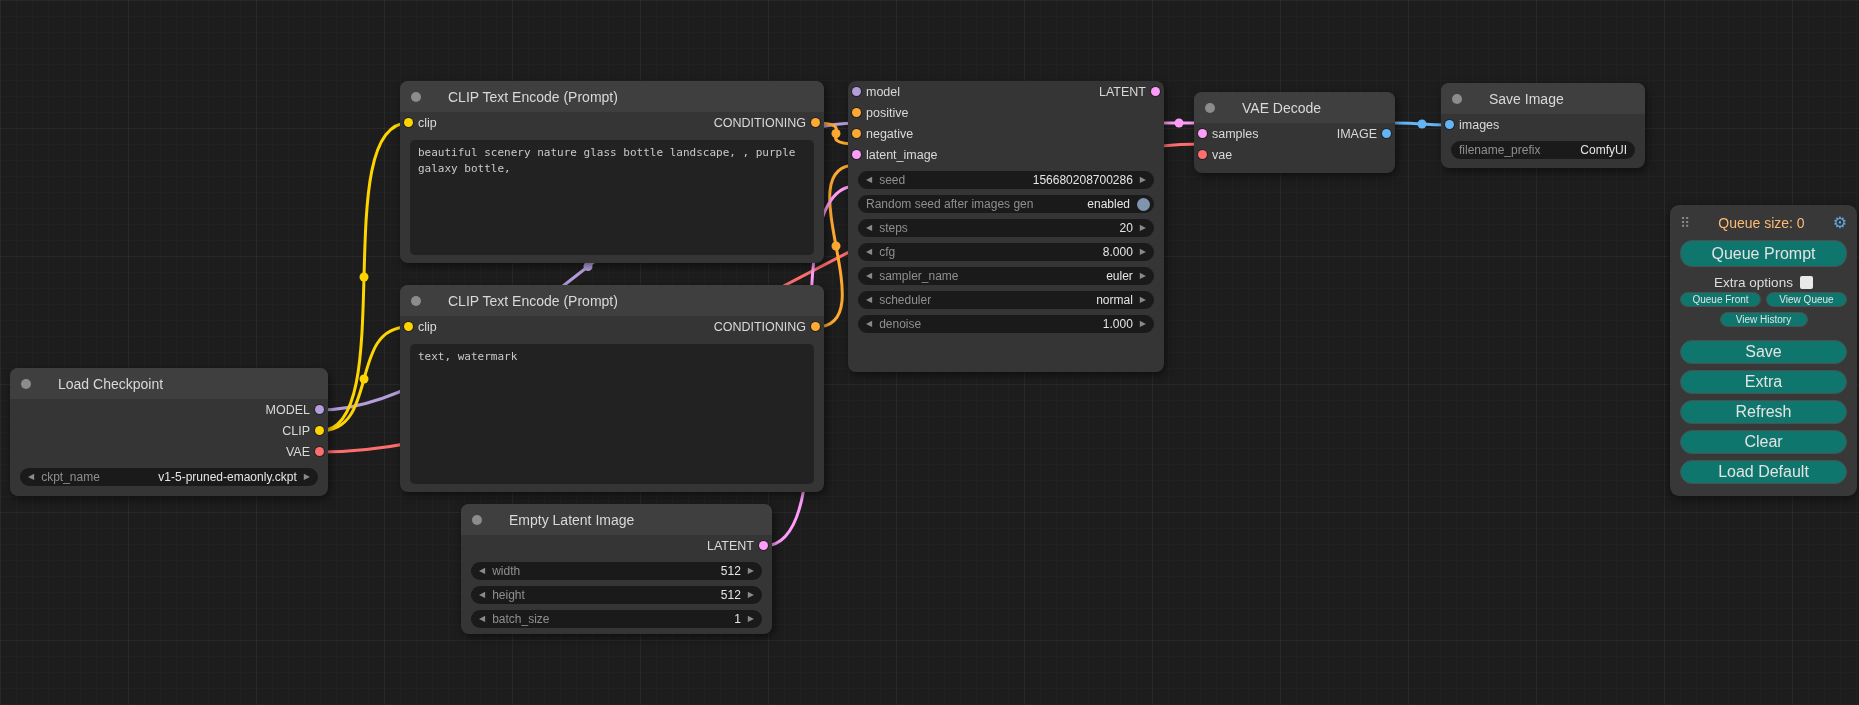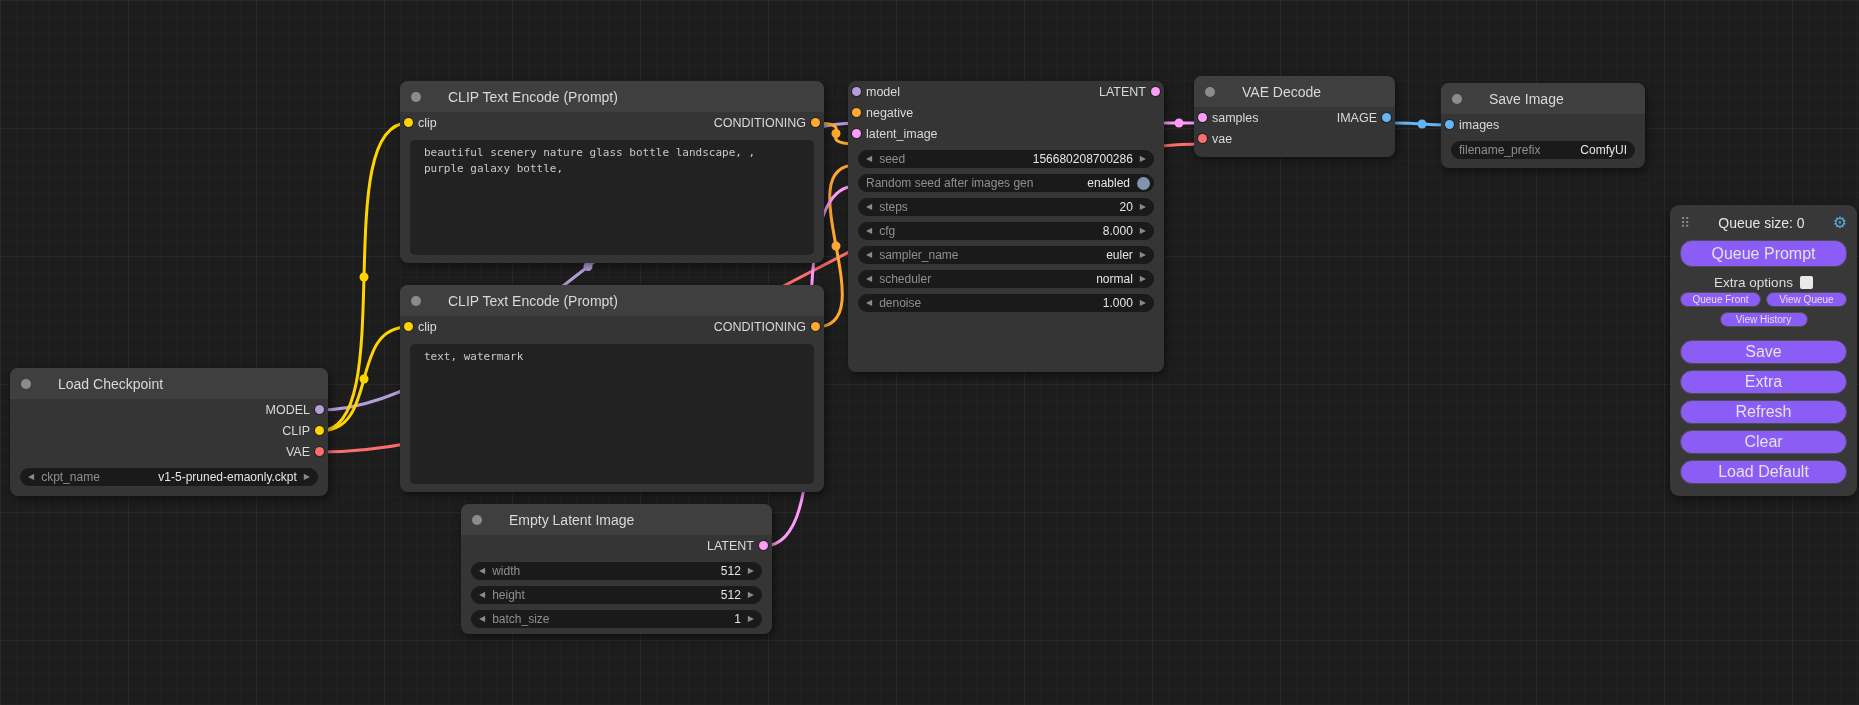--- a/index.html
+++ b/index.html
@@ -29,33 +29,33 @@
   .dot{position:absolute;width:9px;height:9px;border-radius:50%;top:6px;box-shadow:0 0 0 1px rgba(0,0,0,.35)}
   .dot.in{left:4px}
   .dot.out{right:4px}
 
   .widget{height:18px;margin:6px 10px 0;background:#1a1a1a;border-radius:9px;
         display:flex;align-items:center;padding:0 8px;font-size:12px;color:#8f8f8f;gap:7px;white-space:nowrap}
   .widget .arrow{font-size:8px;color:#8a8a8a;line-height:1}
   .widget .wvalue{margin-left:auto;color:#e5e5e5}
   .widget .knob{width:13px;height:13px;border-radius:50%;margin-right:-4px;flex:0 0 auto}
 
-  .prompt-text{margin:7px 10px 0;background:#222;border-radius:5px;padding:5px 14px;
+  .prompt-text{margin:7px 10px 0;background:#222;border-radius:5px;padding:5px 8px;
         font-family:"DejaVu Sans Mono",monospace;font-size:11px;line-height:1.45;color:#c9c9c9;
         overflow:hidden;word-wrap:break-word}
   .ta-pos{height:115px}
   .ta-neg{height:140px}
 
   .queue-panel{position:absolute;z-index:3;left:1670px;top:205px;width:187px;background:#383838;
         border-radius:9px;box-shadow:0 3px 10px rgba(0,0,0,.5);padding:7px 10px 12px;color:#ddd}
   .qp-header{display:flex;align-items:center;height:22px}
   .drag-handle{color:#8a8a8a;font-size:14px;line-height:1;cursor:grab}
-  .qp-title{flex:1;text-align:center;font-size:14px;color:#e5e5e5}
+  .qp-title{flex:1;text-align:center;font-size:14px;color:#fdba74}
   .gear{font-size:16px;line-height:1;cursor:pointer}
-  .btn{display:flex;align-items:center;justify-content:center;background:#8b5cf6;
+  .btn{display:flex;align-items:center;justify-content:center;background:#0f766e;
         border:1px solid #4e4e4e;border-radius:12px;color:#e3e3e3;cursor:pointer;text-align:center}
   .btn-queue{height:27px;font-size:16px;margin-top:6px}
   .extra-row{display:flex;align-items:center;justify-content:center;gap:7px;margin-top:8px;font-size:13.5px}
   .checkbox{width:13px;height:13px;background:#e9e9e9;border-radius:2px;cursor:pointer}
   .small-row{display:flex;gap:5px;margin-top:2px}
   .btn-small{flex:1;height:15px;font-size:10px;border-radius:8px;padding:0 2px}
   .btn-history{width:88px;height:15px;font-size:10px;border-radius:8px;margin:5px auto 0}
   .btn-big{height:24px;font-size:16px;border-radius:12px;margin-top:6px}
   .btn-first{margin-top:13px}
 </style>
@@ -168,20 +168,24 @@
 
   <div class="node" style="left:848px;top:81px;width:316px;height:291px">
     <div class="slot">
       <span class="dot in" style="background: rgb(179, 157, 219);"></span>
       <span class="in-label">model</span>
       <span class="out-label">LATENT</span>
       <span class="dot out" style="background: rgb(255, 156, 249);"></span>
     </div>
     <div class="slot">
       <span class="dot in" style="background: rgb(255, 169, 49);"></span>
+      <span class="in-label">positive</span>
+    </div>
+    <div class="slot">
+      <span class="dot in" style="background: rgb(255, 169, 49);"></span>
       <span class="in-label">negative</span>
     </div>
     <div class="slot">
       <span class="dot in" style="background: rgb(255, 156, 249);"></span>
       <span class="in-label">latent_image</span>
     </div>
     <div class="widget">
       <span class="arrow">◀</span>
       <span>seed</span>
       <span class="wvalue">156680208700286</span>
@@ -217,21 +221,21 @@
       <span class="arrow">▶</span>
     </div>
     <div class="widget">
       <span class="arrow">◀</span>
       <span>denoise</span>
       <span class="wvalue">1.000</span>
       <span class="arrow">▶</span>
     </div>
   </div>
 
-  <div class="node" style="left:1194px;top:76px;width:201px;height:81px">
+  <div class="node" style="left:1194px;top:92px;width:201px;height:81px">
     <div class="node-title">
       <span class="collapse-dot"></span>
       <span>VAE Decode</span>
     </div>
     <div class="slot">
       <span class="dot in" style="background: rgb(255, 156, 249);"></span>
       <span class="in-label">samples</span>
       <span class="out-label">IMAGE</span>
       <span class="dot out" style="background: rgb(100, 181, 246);"></span>
     </div>

